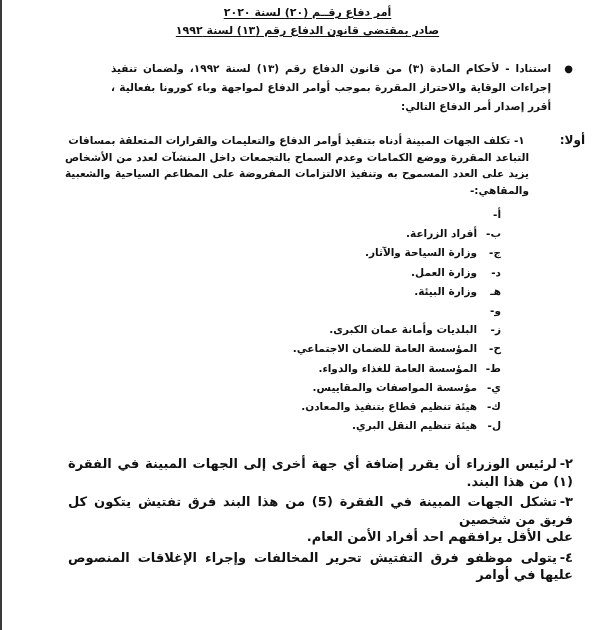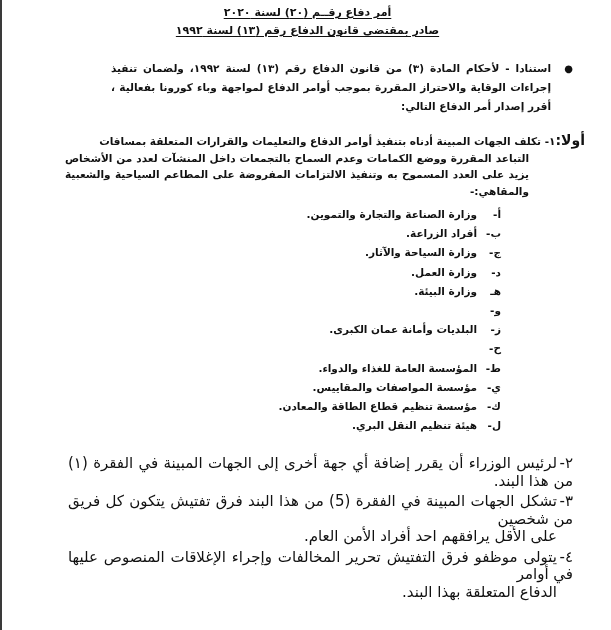--- a/index.html
+++ b/index.html
@@ -20,29 +20,29 @@
   .title2 { top: 24px; }
   .intro {
     position: absolute; top: 59px; right: 62px; width: 440px;
     font-size: 10.5px; font-weight: bold; line-height: 19px; text-align: justify;
   }
   .intro .bullet { position: absolute; right: -22px; top: 0; font-size: 10px; }
   .sec-head {
     position: absolute; top: 132px; right: 28px; width: 520px;
     font-size: 10.5px; font-weight: bold; line-height: 16.5px; text-align: justify;
   }
-  .sec-head .lead { font-size: 14px; }
+  .sec-head .lead { font-size: 12px; margin-left: 35px; }
   .sec-head .cont { display: block; margin-right: 56px; }
   .list { position: absolute; top: 208px; right: 112px; width: 300px; margin: 0; padding: 0; list-style: none; }
   .list li { height: 19.2px; font-size: 10.5px; font-weight: bold; white-space: nowrap; display: flex; }
   .list .letter { display: inline-block; width: 24px; }
   .clauses { position: absolute; top: 455px; right: 40px; width: 505px; }
-  .clause { font-size: 15px; font-weight: normal; line-height: 17.5px; margin-bottom: 3px; text-align: justify; }
+  .clause { font-size: 13px; font-weight: bold; line-height: 17.5px; margin-bottom: 3px; text-align: justify; }
   .clause .num { display: inline-block; width: 16px; }
-  .clause .indent { display: block; margin-right: 16px; }
+  .clause .indent { display: block; }
 </style>
 </head>
 <body>
 
 <div class="page">
   <div class="title title1">أمر دفاع رقــم (٢٠) لسنة ٢٠٢٠</div>
   <div class="title title2">صادر بمقتضى قانون الدفاع رقم (١٣) لسنة ١٩٩٢</div>
 
   <div class="intro">
     <span class="bullet">●</span>
@@ -50,21 +50,20 @@
   </div>
 
   <div class="sec-head">
     <span class="lead">أولا:</span><span>١- تكلف الجهات المبينة أدناه بتنفيذ أوامر الدفاع والتعليمات والقرارات المتعلقة بمسافات</span>
     <span class="cont">التباعد المقررة ووضع الكمامات وعدم السماح بالتجمعات داخل المنشآت لعدد من الأشخاص يزيد على العدد المسموح به وتنفيذ الالتزامات المفروضة على المطاعم السياحية والشعبية والمقاهي:-</span>
   </div>
 
   <ul class="list">
     <li>
         <span class="letter">أ-</span>
-        <span>وزارة الصناعة والتجارة والتموين.</span>
       </li>
     <li>
         <span class="letter">ب-</span>
         <span>أفراد الزراعة.</span>
       </li>
     <li>
         <span class="letter">ج-</span>
         <span>وزارة السياحة والآثار.</span>
       </li>
     <li>
@@ -77,37 +76,38 @@
       </li>
     <li>
         <span class="letter">و-</span>
       </li>
     <li>
         <span class="letter">ز-</span>
         <span>البلديات وأمانة عمان الكبرى.</span>
       </li>
     <li>
         <span class="letter">ح-</span>
+        <span>المؤسسة العامة للضمان الاجتماعي.</span>
       </li>
     <li>
         <span class="letter">ط-</span>
         <span>المؤسسة العامة للغذاء والدواء.</span>
       </li>
     <li>
         <span class="letter">ي-</span>
         <span>مؤسسة المواصفات والمقاييس.</span>
       </li>
     <li>
         <span class="letter">ك-</span>
-        <span>مؤسسة تنظيم قطاع الطاقة والمعادن.</span>
+        <span>هيئة تنظيم قطاع بتنفيذ والمعادن.</span>
       </li>
     <li>
         <span class="letter">ل-</span>
         <span>هيئة تنظيم النقل البري.</span>
       </li>
   </ul>
 
   <div class="clauses">
     <div class="clause"><span class="num">٢-</span><span>لرئيس الوزراء أن يقرر إضافة أي جهة أخرى إلى الجهات المبينة في الفقرة (١) من هذا البند.</span></div>
     <div class="clause"><span class="num">٣-</span><span>تشكل الجهات المبينة في الفقرة (5) من هذا البند فرق تفتيش يتكون كل فريق من شخصين</span><span class="indent">على الأقل يرافقهم احد أفراد الأمن العام.</span></div>
-    <div class="clause"><span class="num">٤-</span><span>يتولى موظفو فرق التفتيش تحرير المخالفات وإجراء الإغلاقات المنصوص عليها في أوامر</span><span class="indent">الدفاع المتعلقة بهذا البند.</span></div>
+    <div class="clause"><span class="num">٤-</span><span>يتولى موظفو فرق التفتيش تحرير المخالفات وإجراء الإغلاقات المنصوص عليها في أوامر</span></div>
   </div>
 </div>
 
 </body></html>

